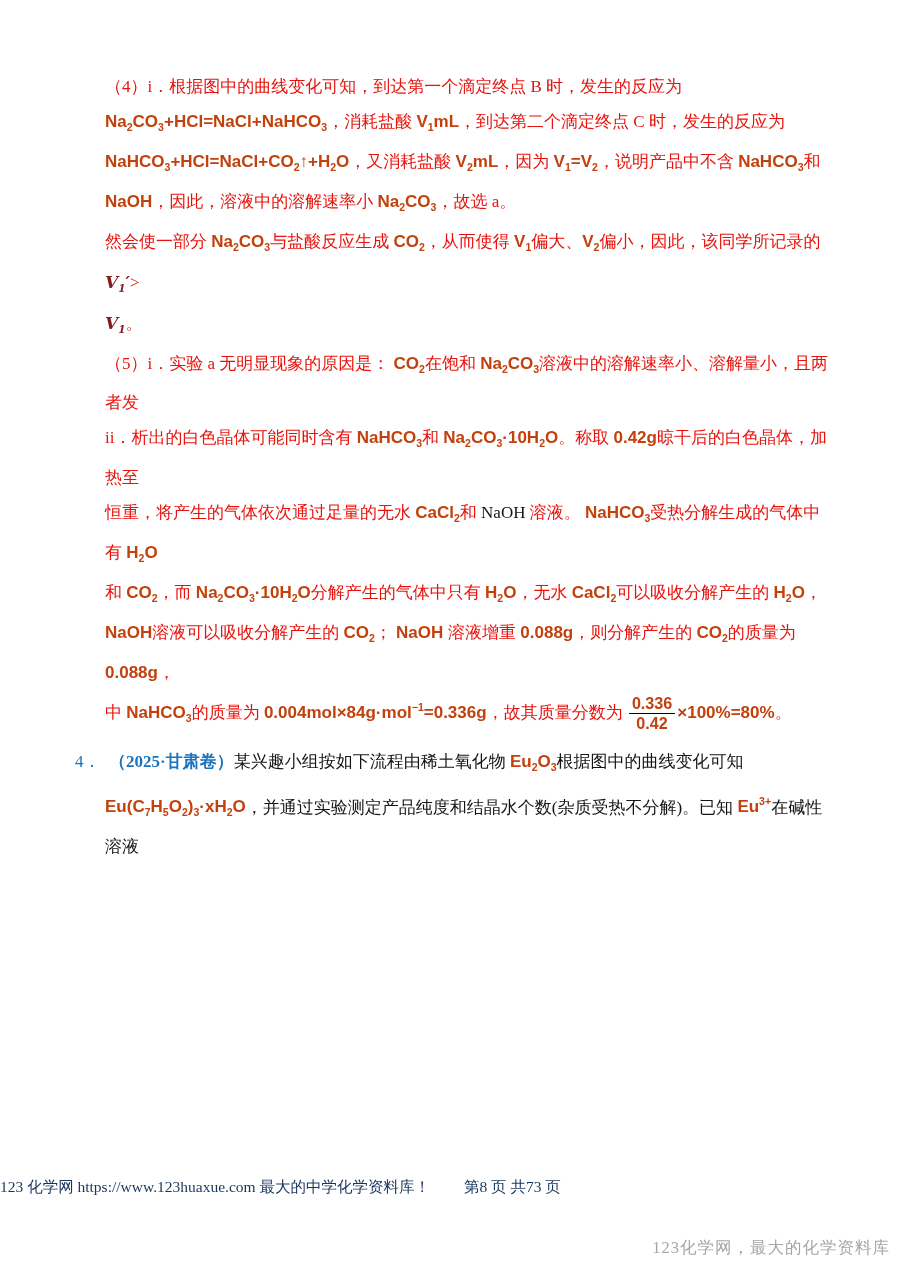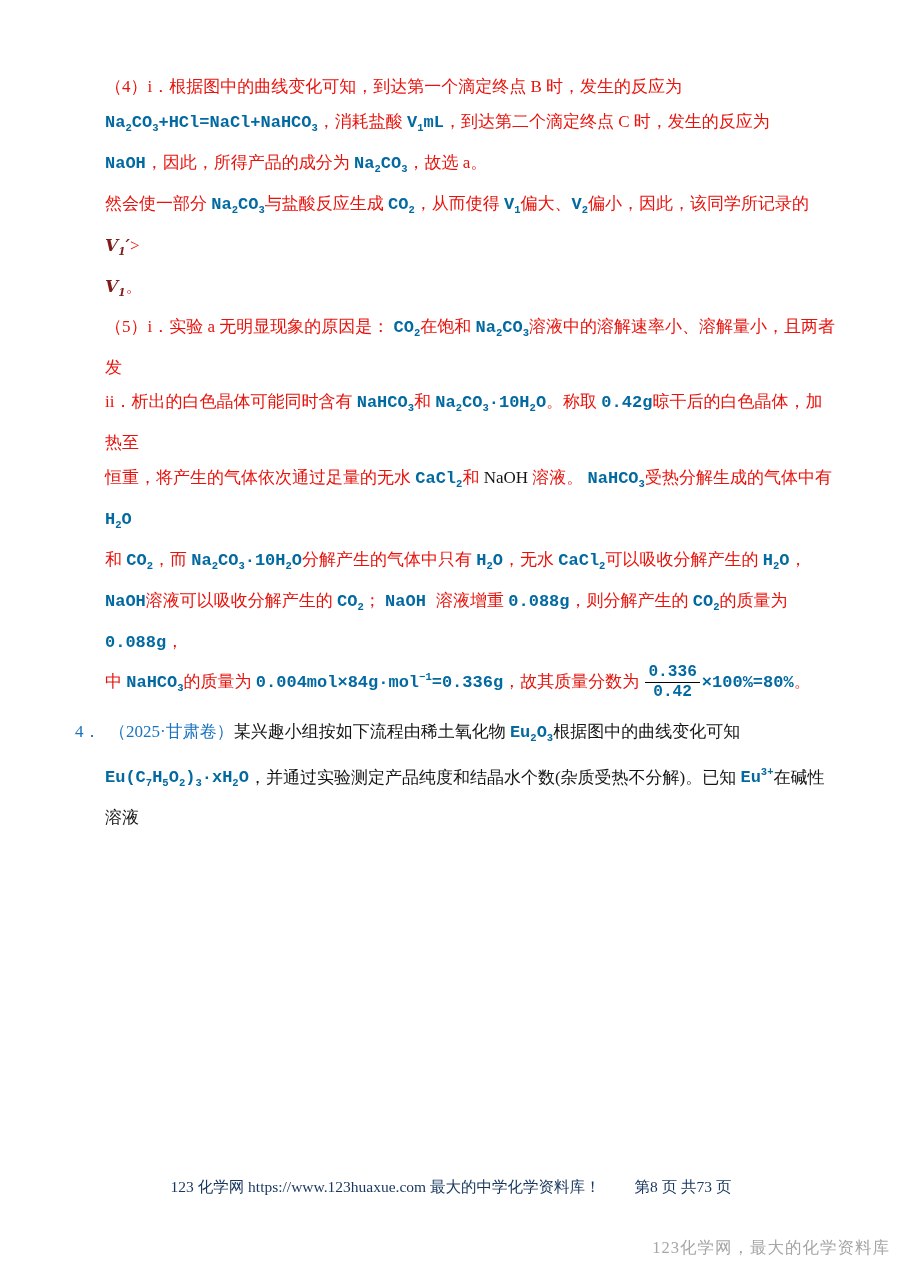--- a/index.html
+++ b/index.html
@@ -8,44 +8,45 @@
     overflow:hidden;box-sizing:border-box;padding:70px 66px 8px 86px;
     font-family:"Liberation Serif","DejaVu Serif",serif;color:#141414;
   }
   .tline{font-size:17px;line-height:34.6px;white-space:nowrap;}
   .blk-answers{margin-left:19px;}
   .blk-intro{margin-left:19px;margin-top:9px;}
   .blk-intro .tline:first-child{margin-left:-30px;}
   .seg{white-space:pre-wrap;}
   .seg.r{color:#e8120c;}
   .seg.k{color:#141414;}
-  .seg.kb{color:#0369a1;font-weight:bold;font-family:Liberation Mono, monospace;}
+  .seg.kb{color:#c2410c;font-weight:bold;font-family:Liberation Sans, sans-serif;}
   .seg.ki{color:#7f1d1d;font-weight:bold;font-style:italic;font-family:"DejaVu Serif",serif;}
   .seg.bl{color:#1a73be;}
-  .seg.blb{color:#1a73be;font-weight:normal;}
+  .seg.blb{color:#1a73be;font-weight:bold;}
   sub,sup{font-size:0.62em;}
   .frac{display:inline-flex;flex-direction:column;align-items:center;vertical-align:middle;
         line-height:1.2;font-size:0.95em;margin:0 2px;}
   .frac .num{border-bottom:1.6px solid #000;padding:0 3px;}
   .frac .den{padding:0 3px;}
   
-  .footer{position:absolute;left:0;width:100%;top:1177px;text-align:center;
+  .footer{position:absolute;left:0;width:100%;top:1177px;text-align:left;
           color:#17365d;font-size:15.5px;}
   .footer .pg{margin-left:34px;}
   .wm{position:absolute;right:12px;top:1237px;color:#a6a6a6;font-size:16.5px;letter-spacing:1px;}
 </style>
 </head>
 <body>
 
 <div class="page">
 
   <div class="blk-answers" id="answers-box">
       <div class="tline"><span class="seg r">（4）i．根据图中的曲线变化可知，到达第一个滴定终点 B 时，发生的反应为</span></div>
       <div class="tline"><span class="seg kb">Na<sub>2</sub>CO<sub>3</sub>+HCl=NaCl+NaHCO<sub>3</sub></span><span class="seg r">，消耗盐酸 </span><span class="seg kb">V<sub>1</sub>mL</span><span class="seg r">，到达第二个滴定终点 C 时，发生的反应为</span></div>
-      <div class="tline"><span class="seg kb">NaOH</span><span class="seg r">，因此，所得产品的成分为 </span><span class="seg kb">Na<sub>2</sub>CO<sub>3</sub></span><span class="seg r">，故选 a。</span></div>
+      <div class="tline"><span class="seg kb">NaHCO<sub>3</sub>+HCl=NaCl+CO<sub>2</sub>↑+H<sub>2</sub>O</span><span class="seg r">，又消耗盐酸 </span><span class="seg kb">V<sub>2</sub>mL</span><span class="seg r">，因为 </span><span class="seg kb">V<sub>1</sub>=V<sub>2</sub></span><span class="seg r">，说明产品中不含 </span><span class="seg kb">NaHCO<sub>3</sub></span><span class="seg r">和</span></div>
+      <div class="tline"><span class="seg kb">NaOH</span><span class="seg r">，因此，溶液中的溶解速率小 </span><span class="seg kb">Na<sub>2</sub>CO<sub>3</sub></span><span class="seg r">，故选 a。</span></div>
       <div class="tline"><span class="seg r">然会使一部分 </span><span class="seg kb">Na<sub>2</sub>CO<sub>3</sub></span><span class="seg r">与盐酸反应生成 </span><span class="seg kb">CO<sub>2</sub></span><span class="seg r">，从而使得 </span><span class="seg kb">V<sub>1</sub></span><span class="seg r">偏大、</span><span class="seg kb">V<sub>2</sub></span><span class="seg r">偏小，因此，该同学所记录的 </span><span class="seg ki">V<sub>1</sub>′</span><span class="seg r">&gt;</span></div>
       <div class="tline"><span class="seg ki">V<sub>1</sub></span><span class="seg r">。</span></div>
       <div class="tline"><span class="seg r">（5）i．实验 a 无明显现象的原因是： </span><span class="seg kb">CO<sub>2</sub></span><span class="seg r">在饱和 </span><span class="seg kb">Na<sub>2</sub>CO<sub>3</sub></span><span class="seg r">溶液中的溶解速率小、溶解量小，且两者发</span></div>
       <div class="tline"><span class="seg r">ii．析出的白色晶体可能同时含有 </span><span class="seg kb">NaHCO<sub>3</sub></span><span class="seg r">和 </span><span class="seg kb">Na<sub>2</sub>CO<sub>3</sub>·10H<sub>2</sub>O</span><span class="seg r">。称取 </span><span class="seg kb">0.42g</span><span class="seg r">晾干后的白色晶体，加热至</span></div>
       <div class="tline"><span class="seg r">恒重，将产生的气体依次通过足量的无水 </span><span class="seg kb">CaCl<sub>2</sub></span><span class="seg r">和 </span><span class="seg k">NaOH </span><span class="seg r">溶液。 </span><span class="seg kb">NaHCO<sub>3</sub></span><span class="seg r">受热分解生成的气体中有 </span><span class="seg kb">H<sub>2</sub>O</span></div>
       <div class="tline"><span class="seg r">和 </span><span class="seg kb">CO<sub>2</sub></span><span class="seg r">，而 </span><span class="seg kb">Na<sub>2</sub>CO<sub>3</sub>·10H<sub>2</sub>O</span><span class="seg r">分解产生的气体中只有 </span><span class="seg kb">H<sub>2</sub>O</span><span class="seg r">，无水 </span><span class="seg kb">CaCl<sub>2</sub></span><span class="seg r">可以吸收分解产生的 </span><span class="seg kb">H<sub>2</sub>O</span><span class="seg r">，</span></div>
       <div class="tline"><span class="seg kb">NaOH</span><span class="seg r">溶液可以吸收分解产生的 </span><span class="seg kb">CO<sub>2</sub></span><span class="seg r">； </span><span class="seg kb">NaOH </span><span class="seg r">溶液增重 </span><span class="seg kb">0.088g</span><span class="seg r">，则分解产生的 </span><span class="seg kb">CO<sub>2</sub></span><span class="seg r">的质量为 </span><span class="seg kb">0.088g</span><span class="seg r">，</span></div>
       <div class="tline"><span class="seg r">中 </span><span class="seg kb">NaHCO<sub>3</sub></span><span class="seg r">的质量为 </span><span class="seg kb">0.004mol×84g·mol<sup>−1</sup>=0.336g</span><span class="seg r">，故其质量分数为 </span><span class="seg kb frac"><span class="num">0.336</span><span class="den">0.42</span></span><span class="seg kb">×100%=80%</span><span class="seg r">。</span></div>
     </div>
 

